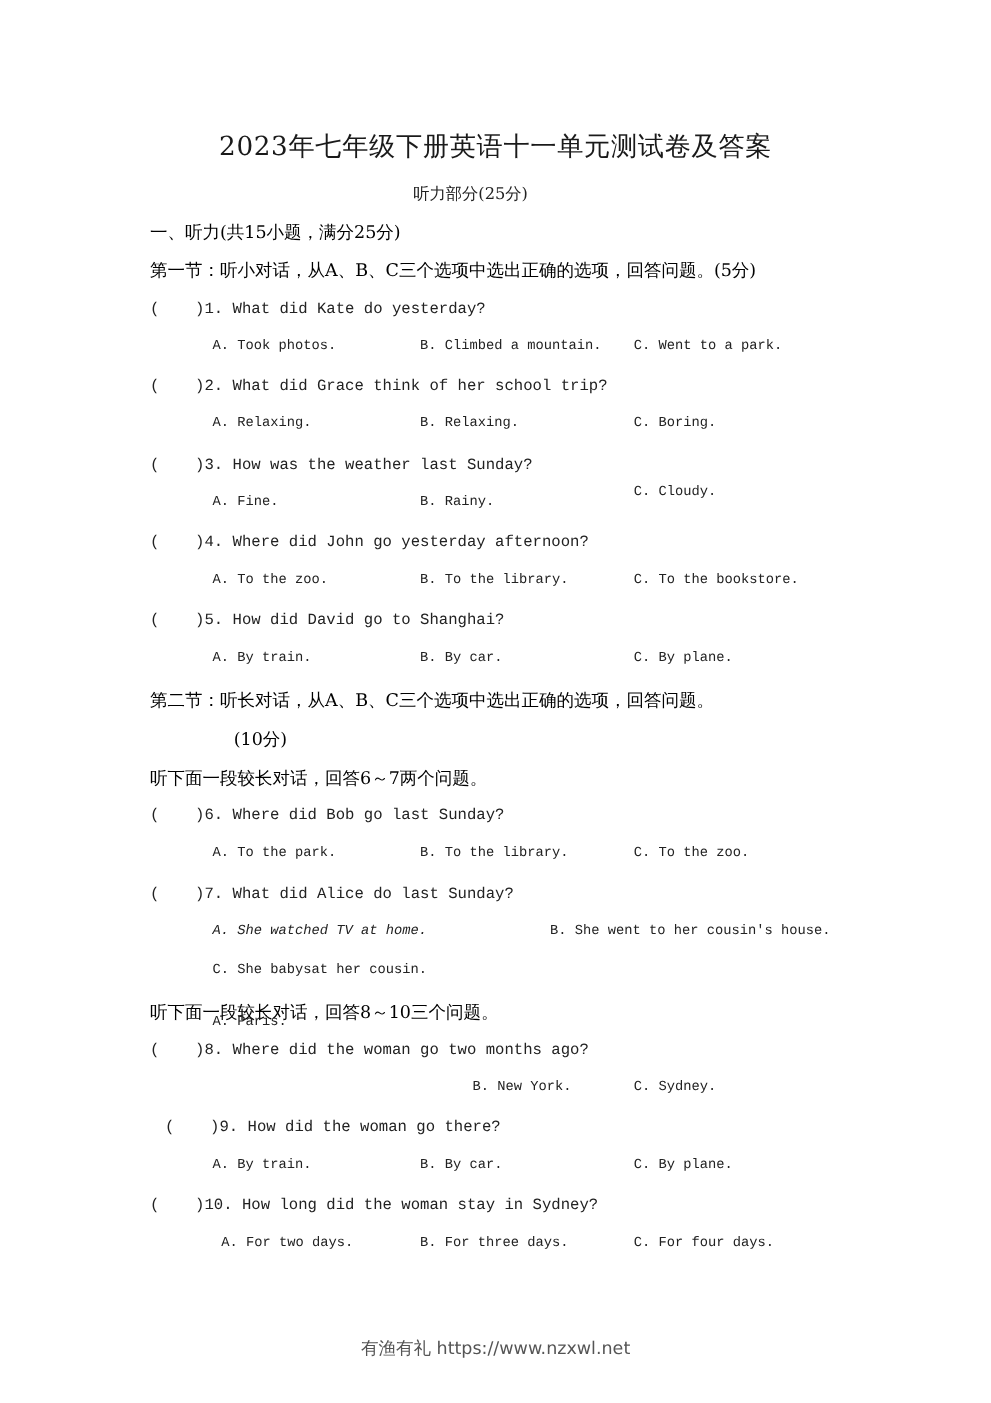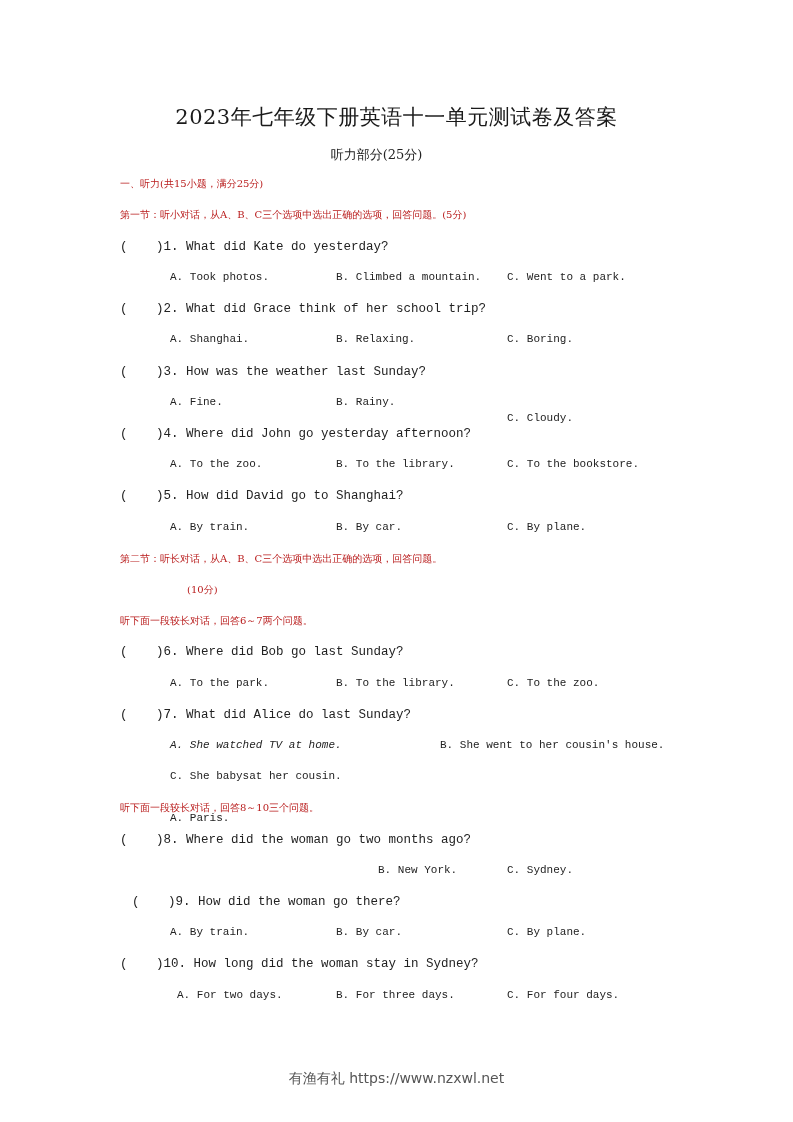--- a/index.html
+++ b/index.html
@@ -10,21 +10,21 @@
   }
   .abs { position: absolute; white-space: nowrap; }
   .title {
     left: 0; width: 793px; top: 103px; text-align: center;
     font-size: 21px; color: #1a1a1a; letter-spacing: 0.5px;
   }
   .subtitle {
     left: 0; width: 753px; top: 146px; text-align: center;
     font-size: 13px; color: #222;
   }
-  .line { font-size: 10px; color: #b91c1c; }
+  .line { font-size: 14px; color: #000000; }
   .mono { font-family: "Liberation Mono", "DejaVu Sans Mono", monospace; font-size: 12.5px; }
   .q { left: 120px; }
   .paren-open { display: inline-block; width: 36px; }
   .opt { font-family: "Liberation Mono", "DejaVu Sans Mono", monospace; font-size: 11px; }
   .footer {
     left: 0; width: 793px; top: 1070px; text-align: center;
     font-family: "DejaVu Sans", "Liberation Sans", sans-serif;
     font-size: 14px; color: #555;
   }
 </style>
@@ -40,30 +40,30 @@
 <div class="abs mono q" style="top:240px;">
   <span class="paren-open">(</span><span>)</span><span>1. What did Kate do yesterday?</span>
 </div>
 <div class="abs opt" style="left:170px; top:271px;">A. Took photos.</div>
 <div class="abs opt" style="left:336px; top:271px;">B. Climbed a mountain.</div>
 <div class="abs opt" style="left:507px; top:271px;">C. Went to a park.</div>
 
 <div class="abs mono q" style="top:302px;">
   <span class="paren-open">(</span><span>)</span><span>2. What did Grace think of her school trip?</span>
 </div>
-<div class="abs opt" style="left:170px; top:333px;">A. Shanghai.</div>
+<div class="abs opt" style="left:170px; top:333px;">A. Relaxing.</div>
 <div class="abs opt" style="left:336px; top:333px;">B. Relaxing.</div>
 <div class="abs opt" style="left:507px; top:333px;">C. Boring.</div>
 
 <div class="abs mono q" style="top:365px;">
   <span class="paren-open">(</span><span>)</span><span>3. How was the weather last Sunday?</span>
 </div>
 <div class="abs opt" style="left:170px; top:396px;">A. Fine.</div>
 <div class="abs opt" style="left:336px; top:396px;">B. Rainy.</div>
-<div class="abs opt" style="left:507px; top:412px;">C. Cloudy.</div>
+<div class="abs opt" style="left:507px; top:388px;">C. Cloudy.</div>
 
 <div class="abs mono q" style="top:427px;">
   <span class="paren-open">(</span><span>)</span><span>4. Where did John go yesterday afternoon?</span>
 </div>
 <div class="abs opt" style="left:170px; top:458px;">A. To the zoo.</div>
 <div class="abs opt" style="left:336px; top:458px;">B. To the library.</div>
 <div class="abs opt" style="left:507px; top:458px;">C. To the bookstore.</div>
 
 <div class="abs mono q" style="top:489px;">
   <span class="paren-open">(</span><span>)</span><span>5. How did David go to Shanghai?</span>

